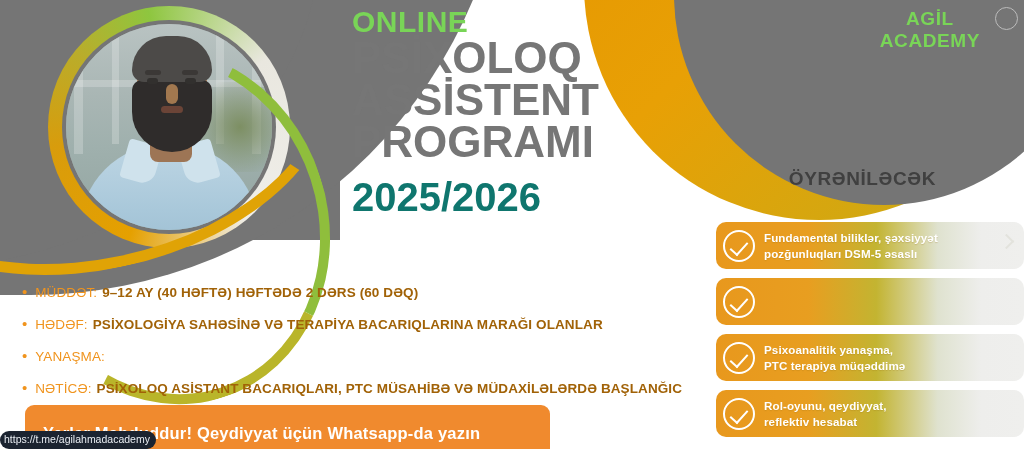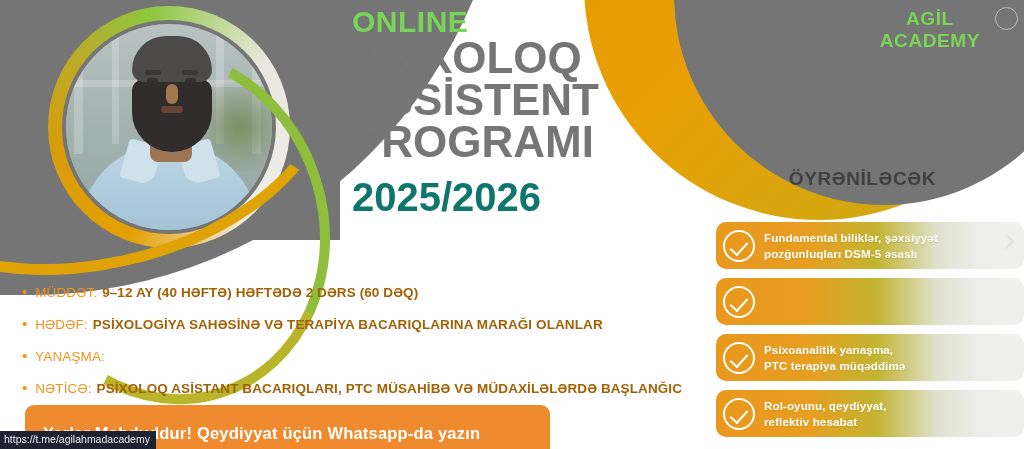--- a/index.html
+++ b/index.html
@@ -317,20 +317,21 @@
     position: absolute;
     left: 0; bottom: 0;
     background: #1b2330;
     color: #e9edf3;
     font-size: 10.5px;
     font-family: "Liberation Sans", sans-serif;
     padding: 2px 6px 3px 4px;
     z-index: 30;
     line-height: 1.25;
     white-space: nowrap;
+    border-radius: 9px;
   }
 </style>
 </head>
 <body>
 
 <div id="poster">
 
   <div class="bg-gray-top"></div>
   <div class="bg-gray"></div>
   <div class="bg-gray-2"></div>

